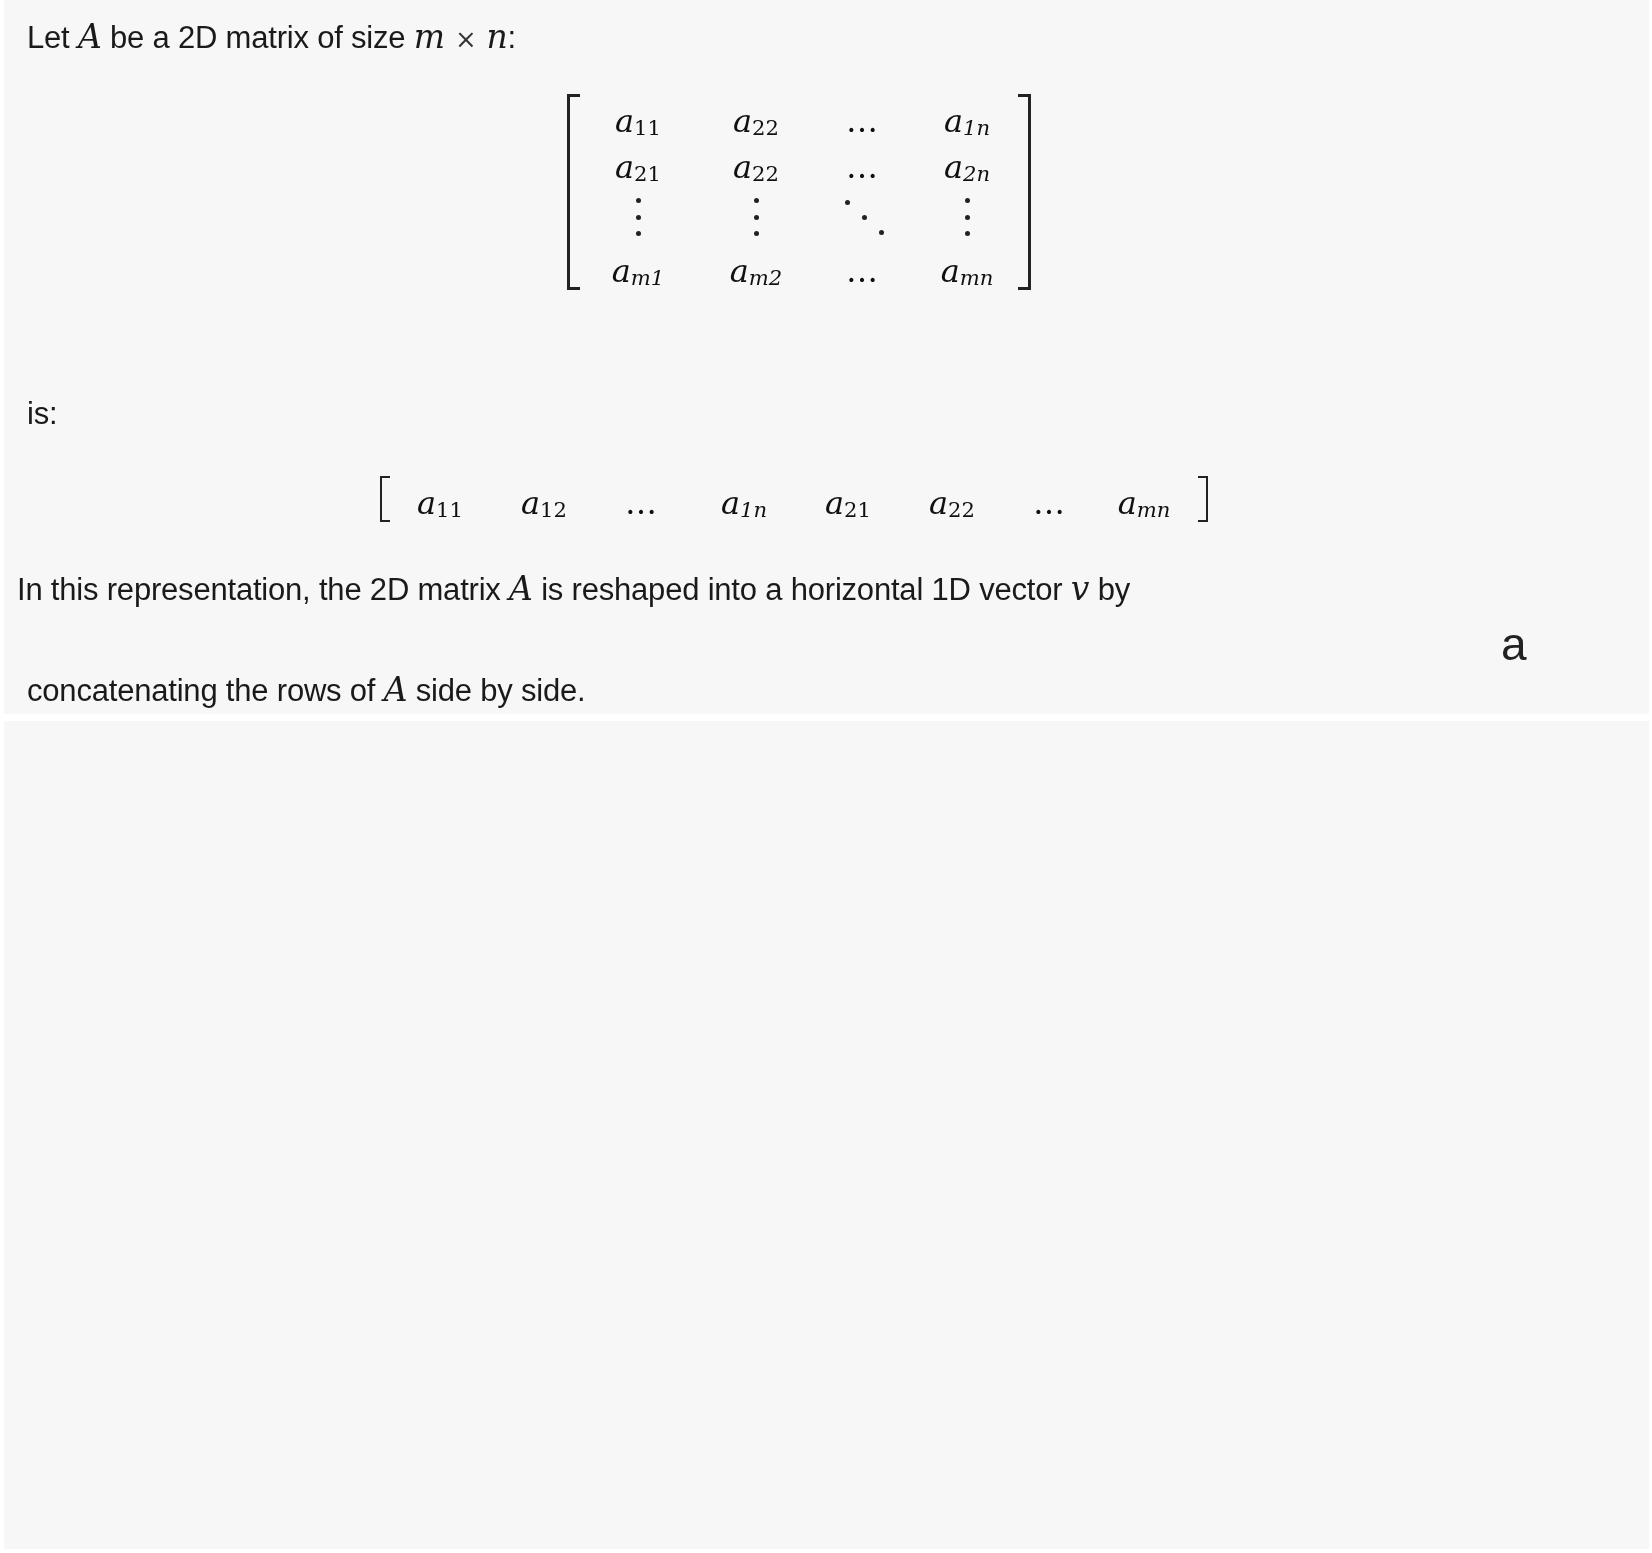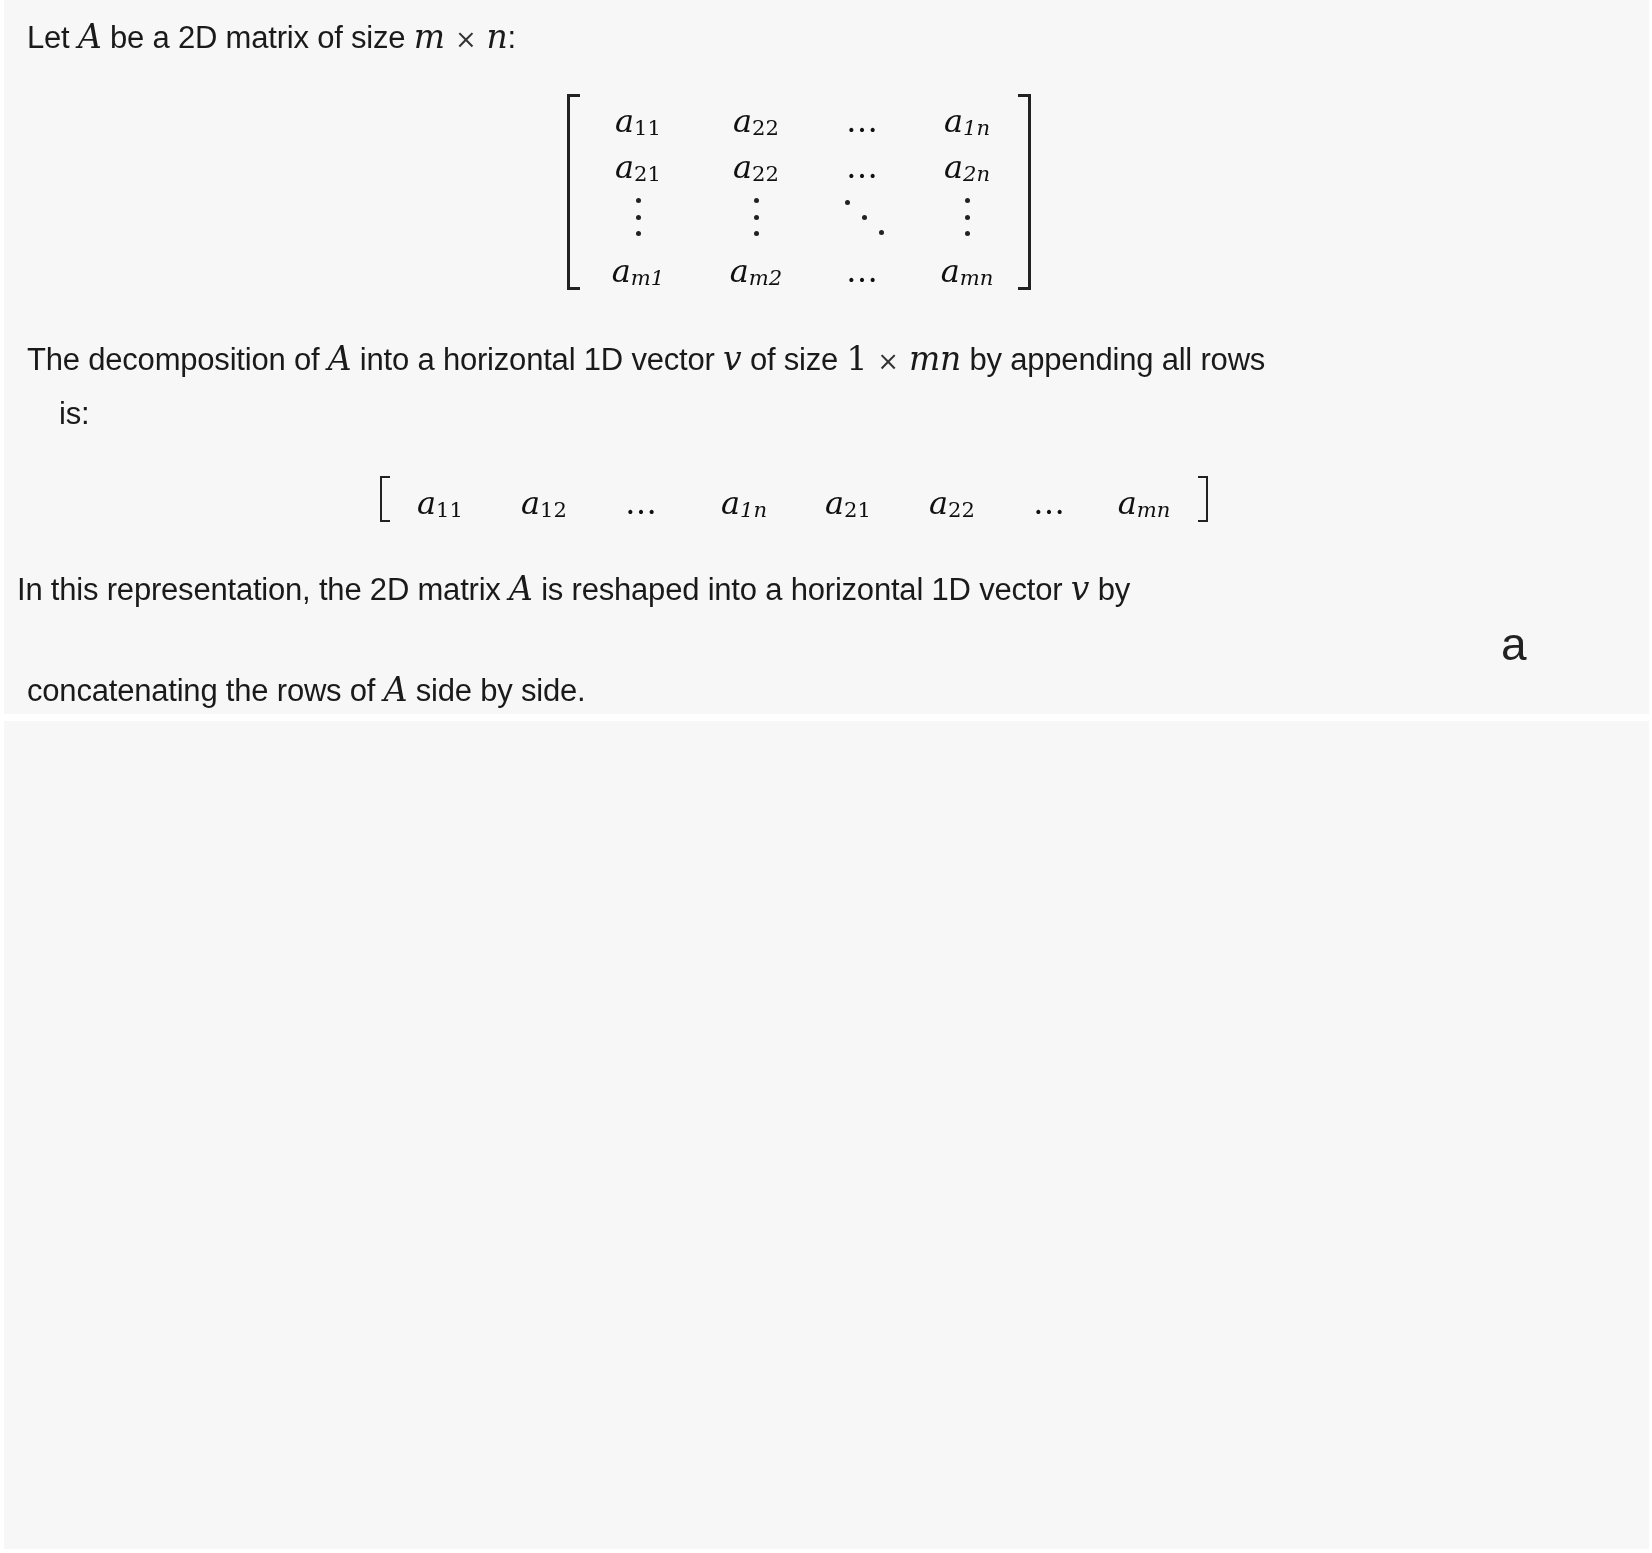--- a/index.html
+++ b/index.html
@@ -80,24 +80,21 @@
           <i></i>
         </div>
       </div>
 
     <div class="cell">a<span class="sub subi">m1</span></div>
     <div class="cell">a<span class="sub subi">m2</span></div>
     <div class="cell dots">…</div>
     <div class="cell">a<span class="sub subi">mn</span></div>
   </div>
 
-  <div class="para" style="left:23px; top:331px;">
-    <span>The decomposition of </span><span class="m">A</span><span> into a horizontal 1D vector </span><span class="m">v</span><span> of size </span><span class="mu">1</span><span class="times">×</span><span class="m">mn</span><span> by appending all rows</span>
-  </div>
-  <div class="para" style="left:23px; top:386px;margin-left:32px;">
+  <div class="para" style="left:23px; top:386px;">
     <span>is:</span>
   </div>
 
   <div class="matrix" style="left:376px; top:476px; width:812px; height:46px; grid-template-columns:104px 104px 96px 104px 104px 104px 96px 88px; grid-template-rows:46px; padding:0 8px;">
     <div class="br-l br-thin"></div>
     <div class="br-r br-thin"></div>
     <div class="cell">
         <span>a</span>
         <span class="sub">11</span>
       </div>

